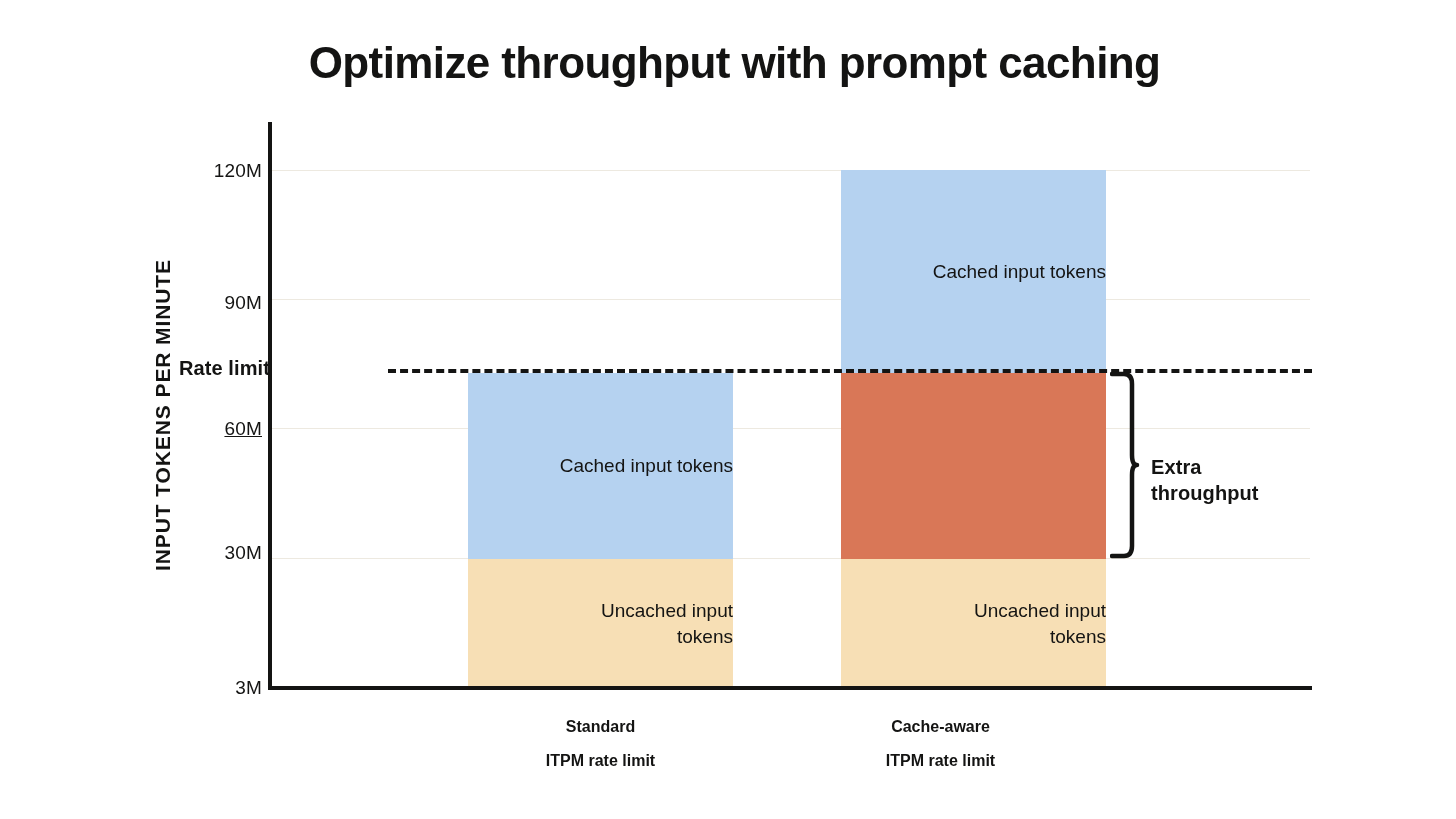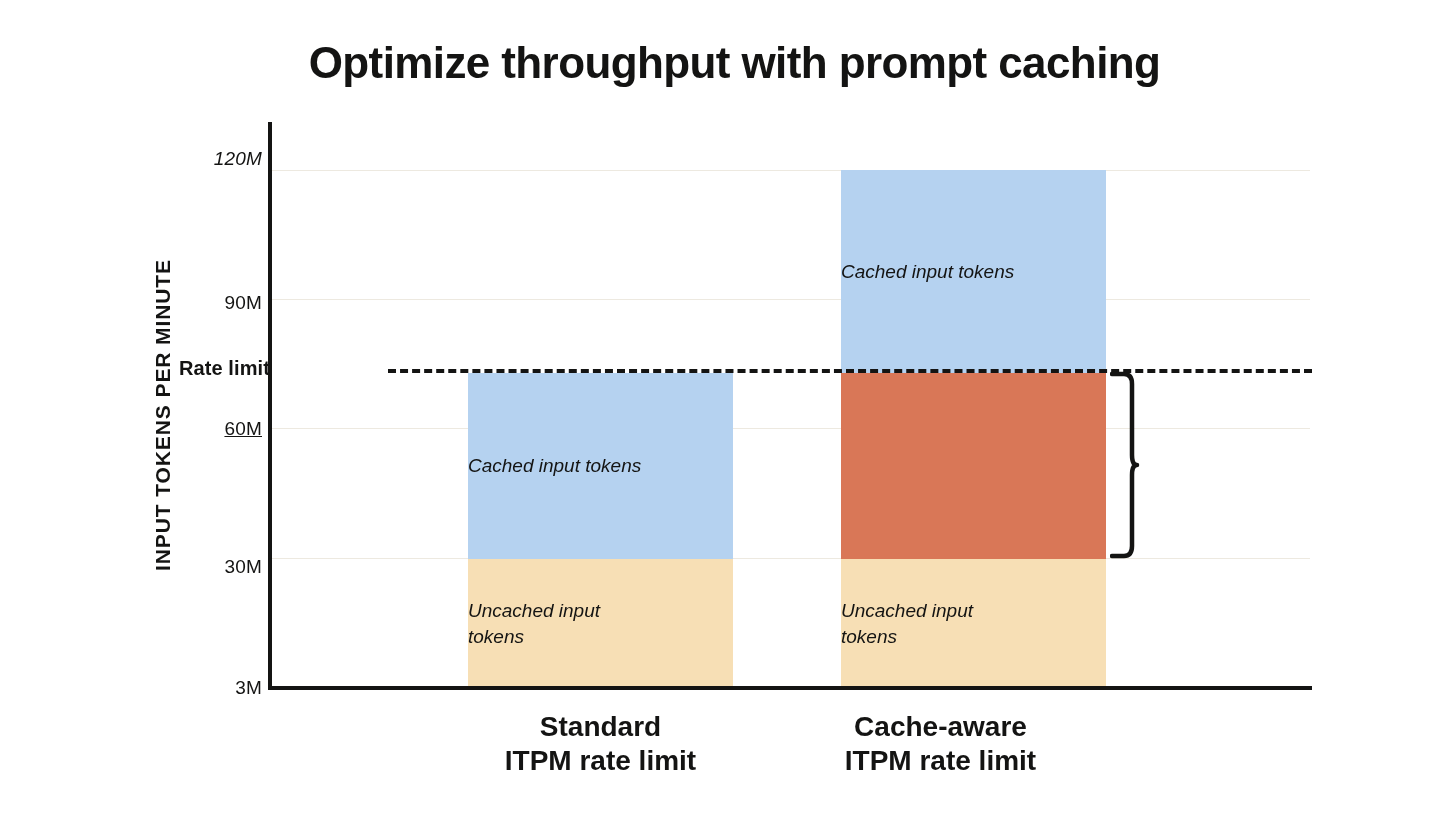--- a/index.html
+++ b/index.html
@@ -104,27 +104,26 @@
   }
 
   
   .bar-seg {
     position: absolute;
   }
   .seg-label {
     position: absolute;
     left: 0;
     right: 0;
-    text-align: left;
+    text-align: right;
     font-size: 19px;
     font-weight: 400;
     color: #141413;
     line-height: 26px;
     pointer-events: none;
-    font-style: italic;
   }
 
   
   .rate-line {
     position: absolute;
     left: 388px;
     top: 369px;
     width: 924px;
     height: 0;
     border-top: 4px dashed #141413;
@@ -160,42 +159,42 @@
     color: #141413;
     white-space: nowrap;
     letter-spacing: 0.1px;
   }
 
   
   .x-cat-label {
     position: absolute;
     top: 710px;
     text-align: center;
-    font-size: 28px;
+    font-size: 16px;
     font-weight: 700;
     line-height: 34px;
     color: #141413;
     white-space: nowrap;
   }
 </style>
 </head>
 <body>
 
 <div id="chart-root">
 
   <div class="chart-title">Optimize throughput with prompt caching</div>
 
   <div class="y-axis-title">
     <span>INPUT TOKENS PER MINUTE</span>
   </div>
 
-  <div class="y-tick-label" style="top:148px;font-style:italic;">120M</div>
+  <div class="y-tick-label" style="top:160px;">120M</div>
   <div class="y-tick-label" style="top:292px;">90M</div>
   <div class="y-tick-label" style="top:418px;text-decoration:underline;">60M</div>
-  <div class="y-tick-label" style="top:556px;">30M</div>
+  <div class="y-tick-label" style="top:542px;">30M</div>
   <div class="y-tick-label" style="top:677px;">3M</div>
 
   <div class="plot">
 
     <div class="gridline" style="top:48px;"></div>
     <div class="gridline" style="top:177px;"></div>
     <div class="gridline" style="top:306px;"></div>
     <div class="gridline" style="top:436px;"></div>
 
     <div class="bar-seg" style="left:197px; top:251px; width:265px; height:186px; background:#B5D2F0;">
@@ -223,20 +222,24 @@
   <div class="axis-line-x"></div>
 
   <div class="rate-line"></div>
   <div class="rate-label">Rate limit</div>
 
   <div class="bracket">
     <svg width="30" height="188" viewBox="0 0 30 188" fill="none" xmlns="http://www.w3.org/2000/svg">
       <path d="M2 3 H14 Q22 3 22 13 V84 Q22 94 27 94 Q22 94 22 104 V175 Q22 185 14 185 H2" stroke="#141413" stroke-width="4.5" stroke-linecap="round" stroke-linejoin="round" fill="none"></path>
     </svg>
   </div>
+  <div class="extra-label">
+    <div>Extra</div>
+    <div>throughput</div>
+  </div>
 
   <div class="x-cat-label" style="left:468px; width:265px;">
     <div>Standard</div>
     <div>ITPM rate limit</div>
   </div>
   <div class="x-cat-label" style="left:808px; width:265px;">
     <div>Cache-aware</div>
     <div>ITPM rate limit</div>
   </div>
 

